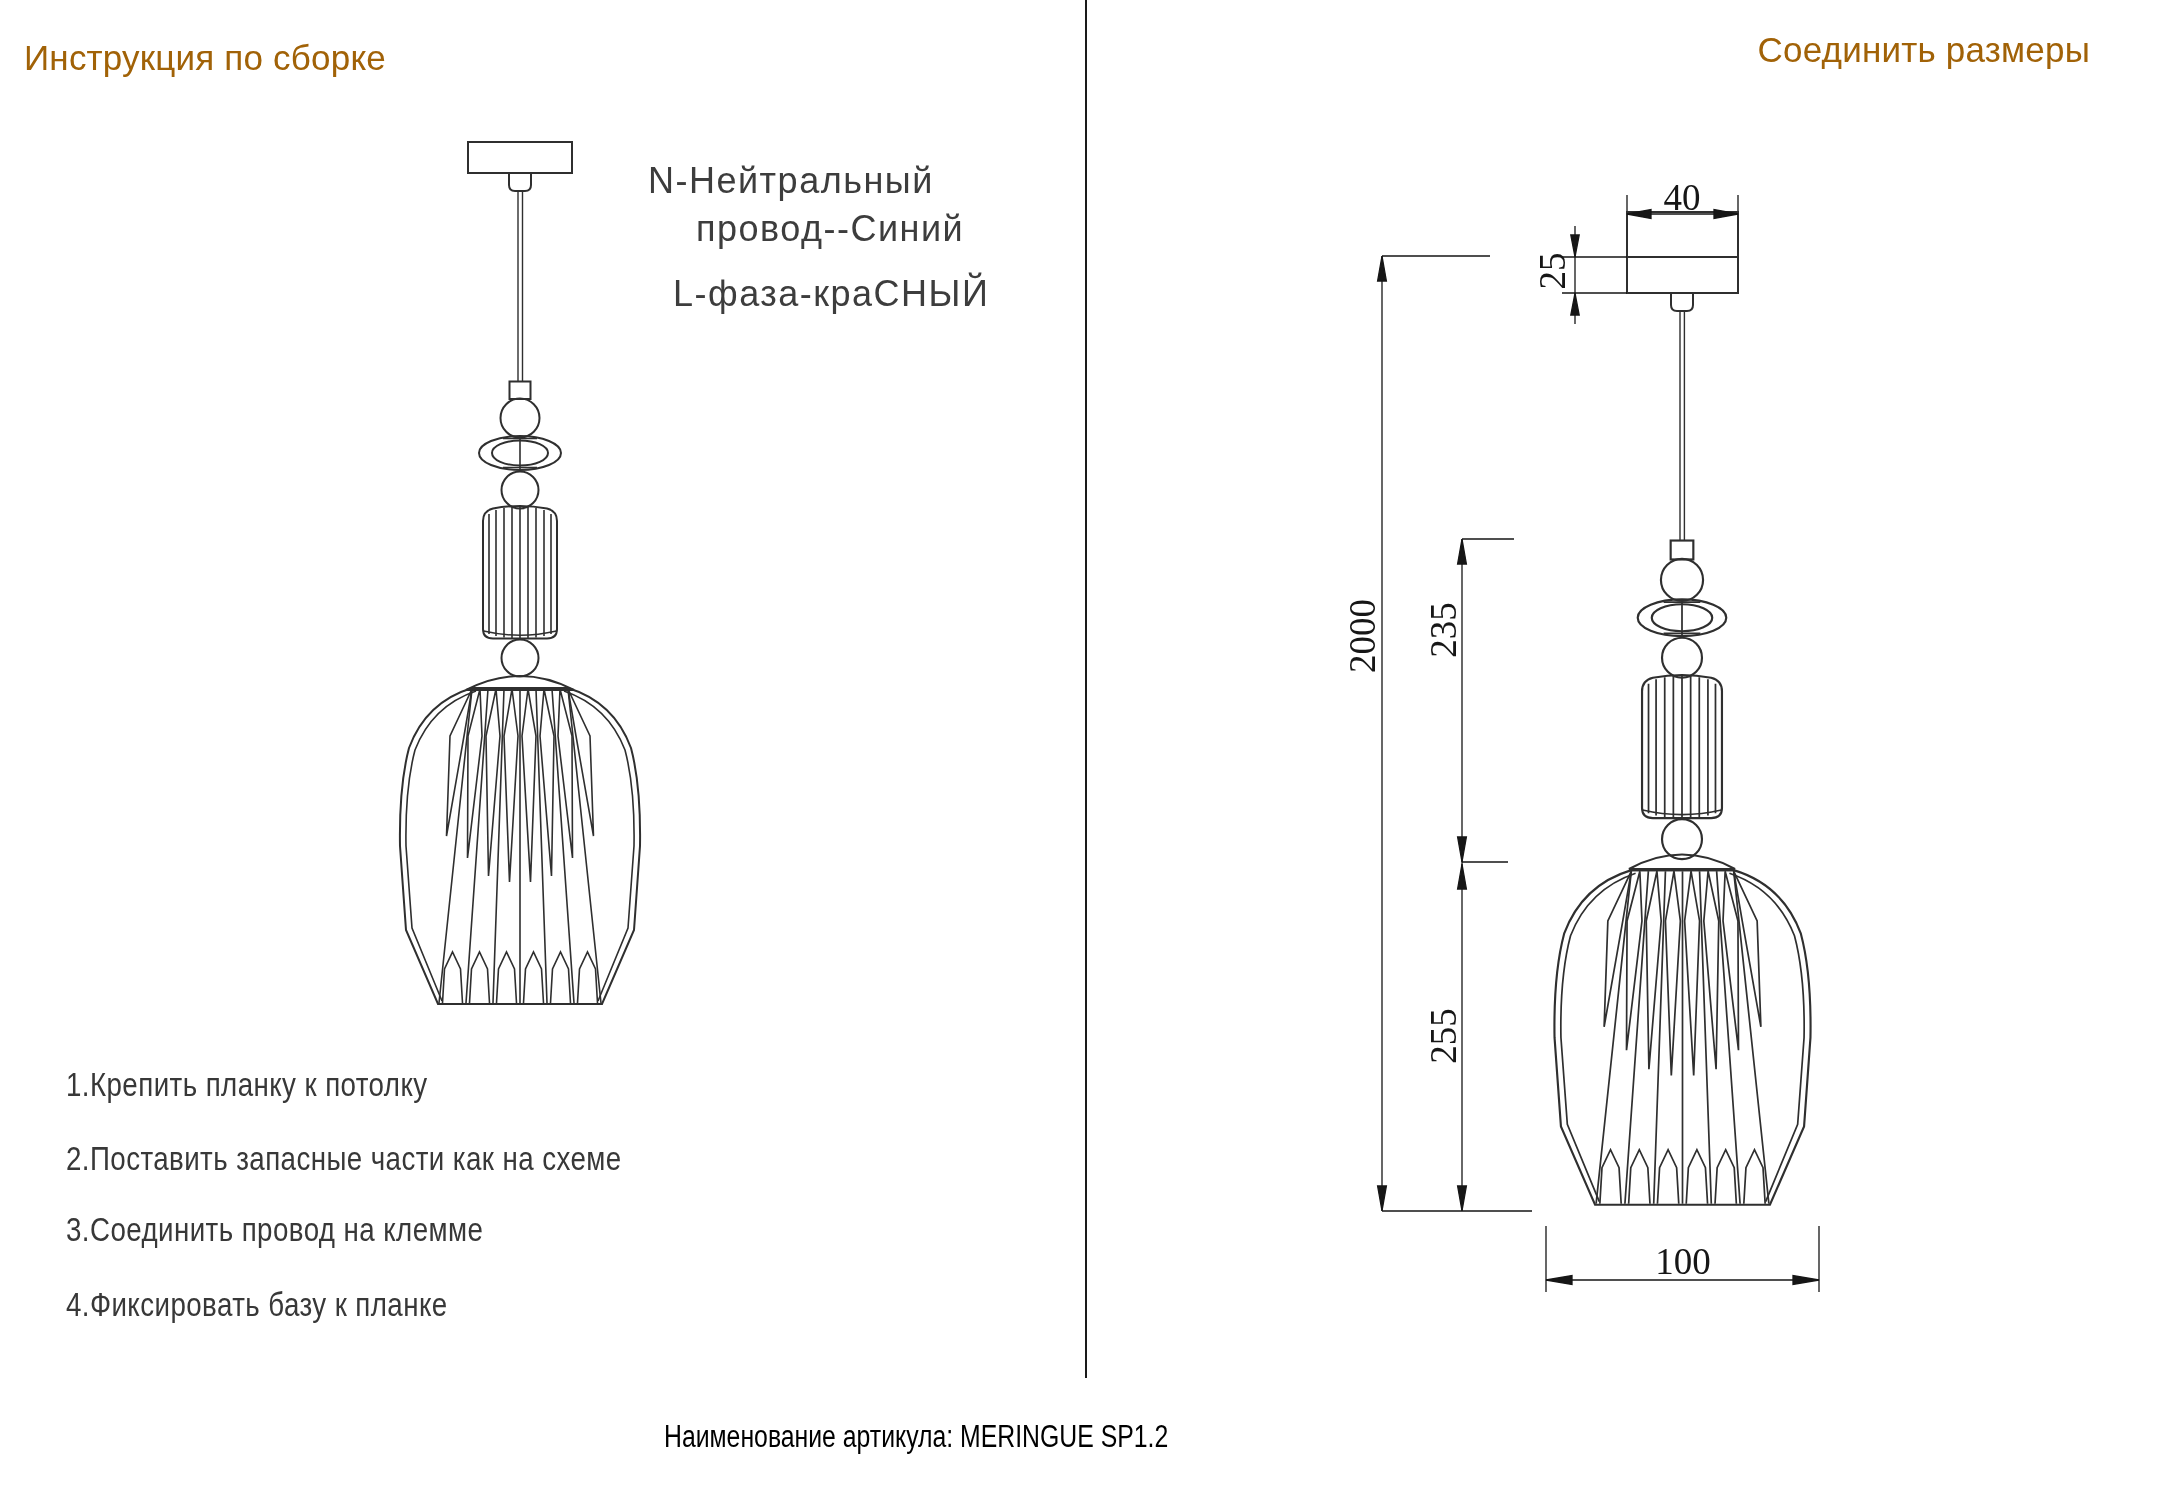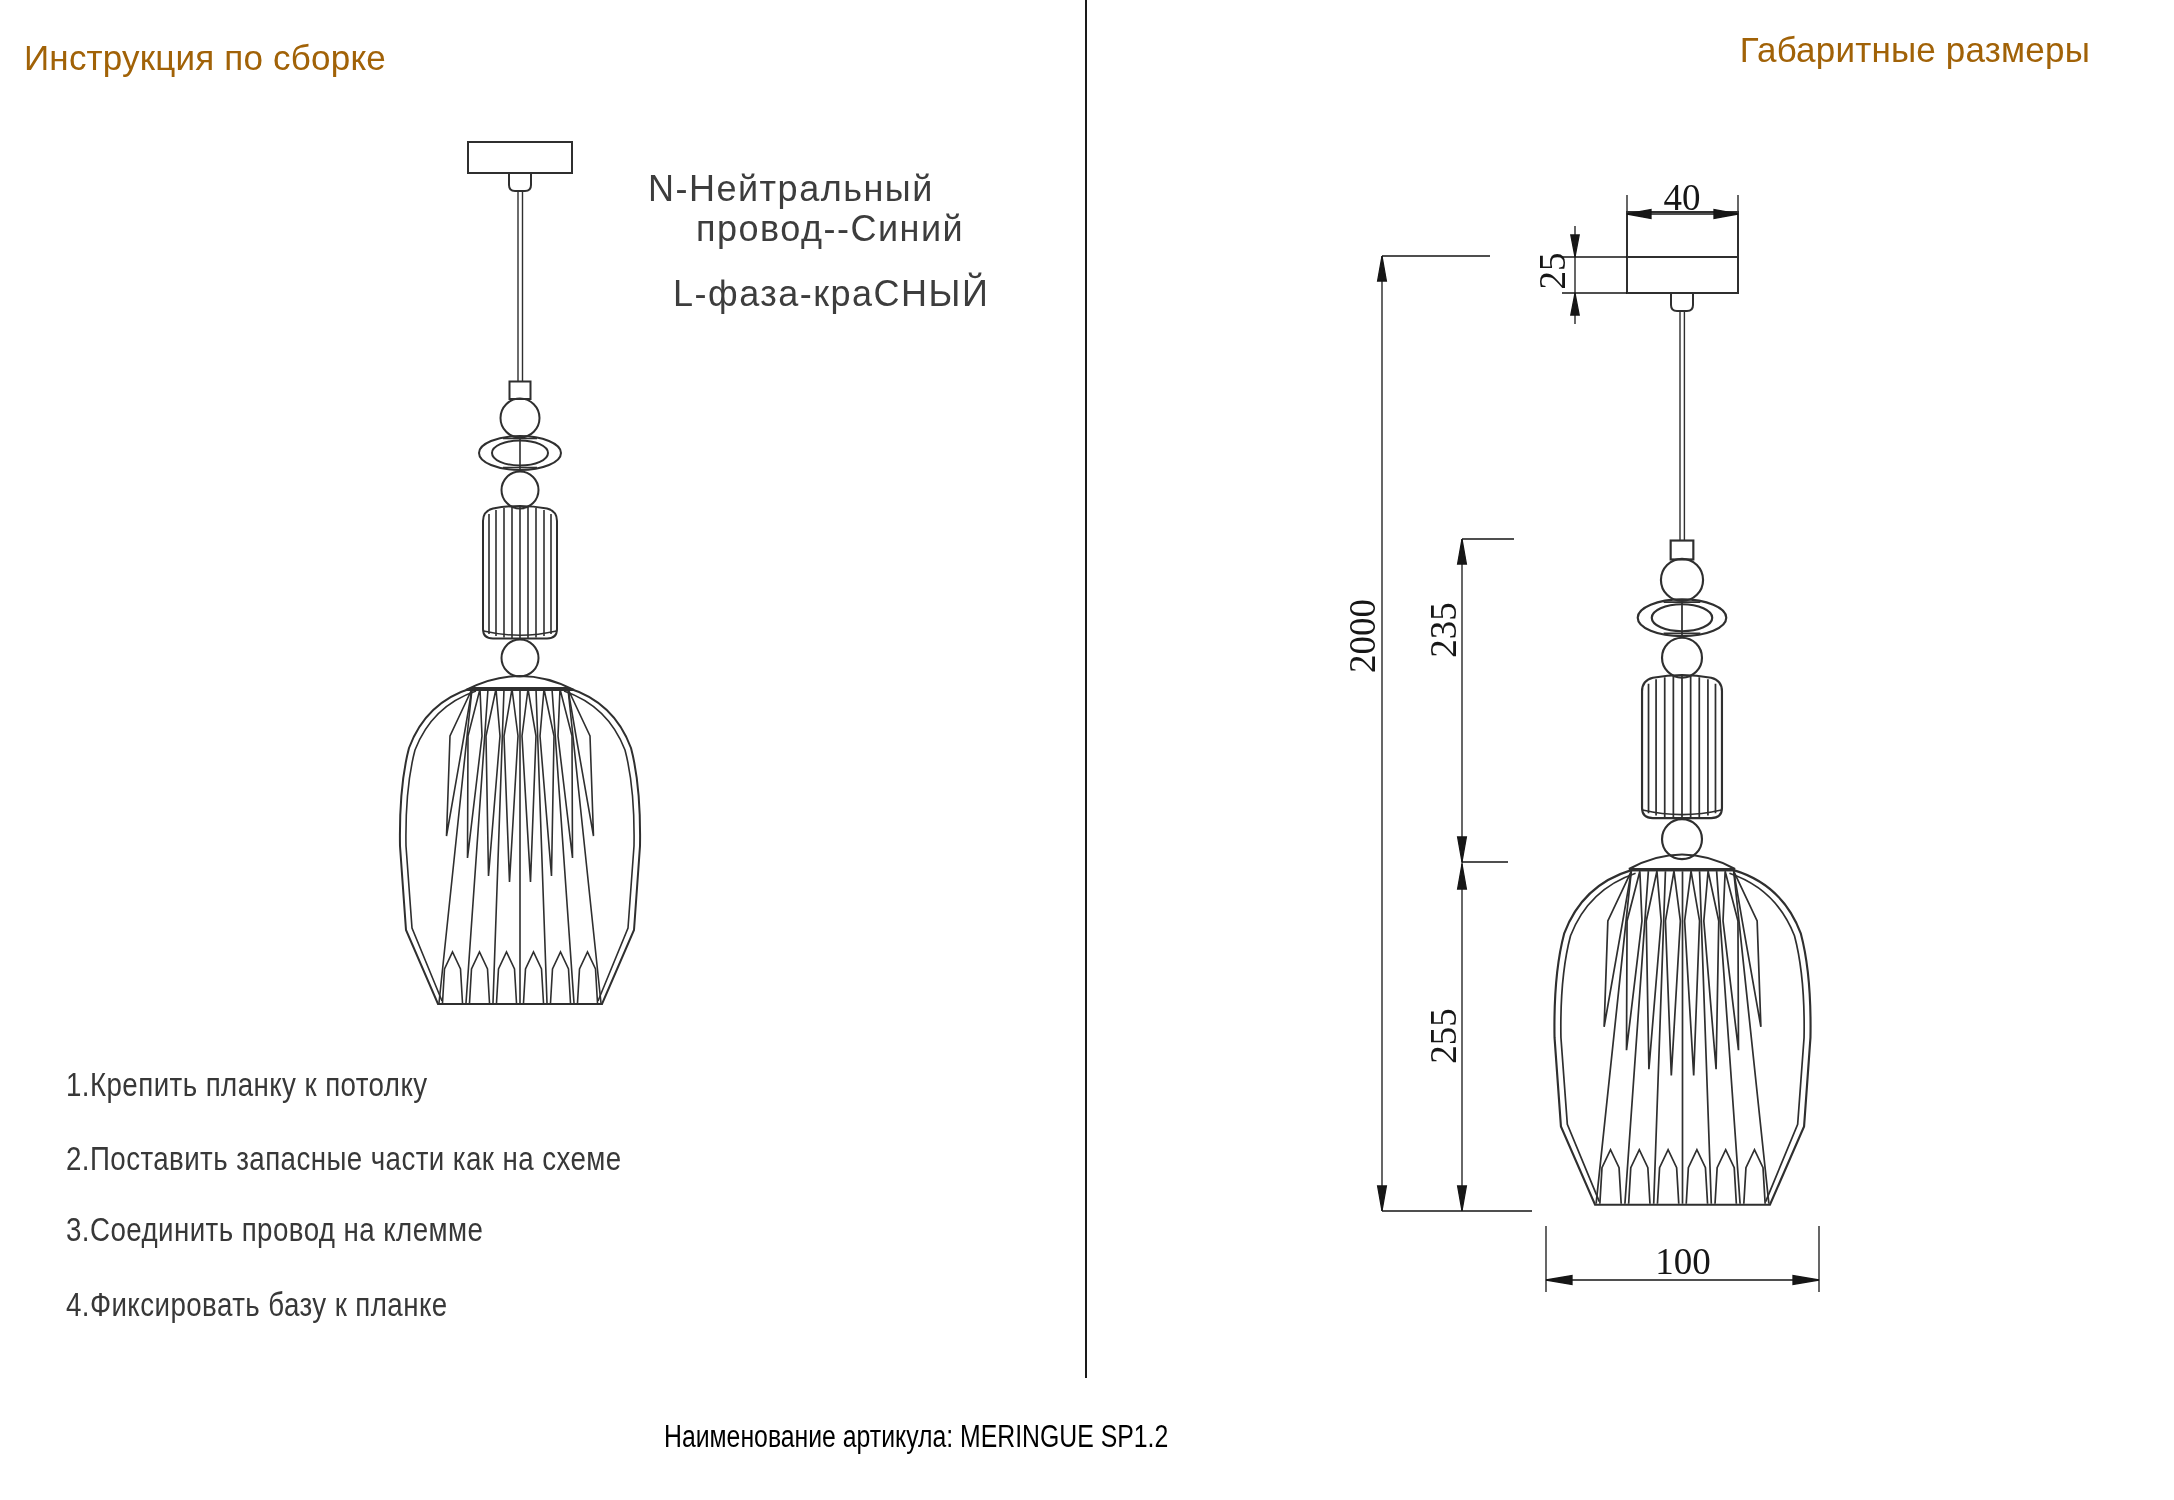--- a/index.html
+++ b/index.html
@@ -90,25 +90,25 @@
     <polygon points="1462,1211 1457.6,1186 1466.4,1186"></polygon>
 
     <path fill="none" d="M1546,1226 V1292 M1819,1226 V1292 M1546,1280 H1819"></path>
     <polygon points="1546,1280 1572,1275.5 1572,1284.5"></polygon>
     <polygon points="1819,1280 1793,1275.5 1793,1284.5"></polygon>
   </g>
 </svg>
 
 <div class="abs title" style="left:24px;top:38px;">Инструкция по сборке</div>
 
-<div class="abs title" style="left:1700px;top:30px;width:390px;text-align:right;">Габаритные размеры</div>
+<div class="abs title" style="left:1700px;top:30px;width:390px;text-align:right;">Соединить размеры</div>
 
 <div class="abs divider" style="left:1085px;top:0;width:2px;height:1378px;"></div>
 
-<div class="abs thin" style="left:648px;top:160px;margin-top:8px;">N-Нейтральный</div>
+<div class="abs thin" style="left:648px;top:160px;">N-Нейтральный</div>
 <div class="abs thin" style="left:696px;top:208px;">провод--Синий</div>
 <div class="abs thin" style="left:673px;top:273px;">L-фаза-краСНЫЙ</div>
 
 <div class="abs step" style="left:66px;top:1066px;">1.Крепить планку к потолку</div>
 <div class="abs step" style="left:66px;top:1140px;">2.Поставить запасные части как на схеме</div>
 <div class="abs step" style="left:66px;top:1211px;">3.Соединить провод на клемме</div>
 <div class="abs step" style="left:66px;top:1286px;">4.Фиксировать базу к планке</div>
 
 <div class="abs dim" style="left:1642px;top:178px;width:80px;height:38px;">40</div>
 <div class="abs dim rot" style="left:1512px;top:251px;width:80px;height:40px;">25</div>

